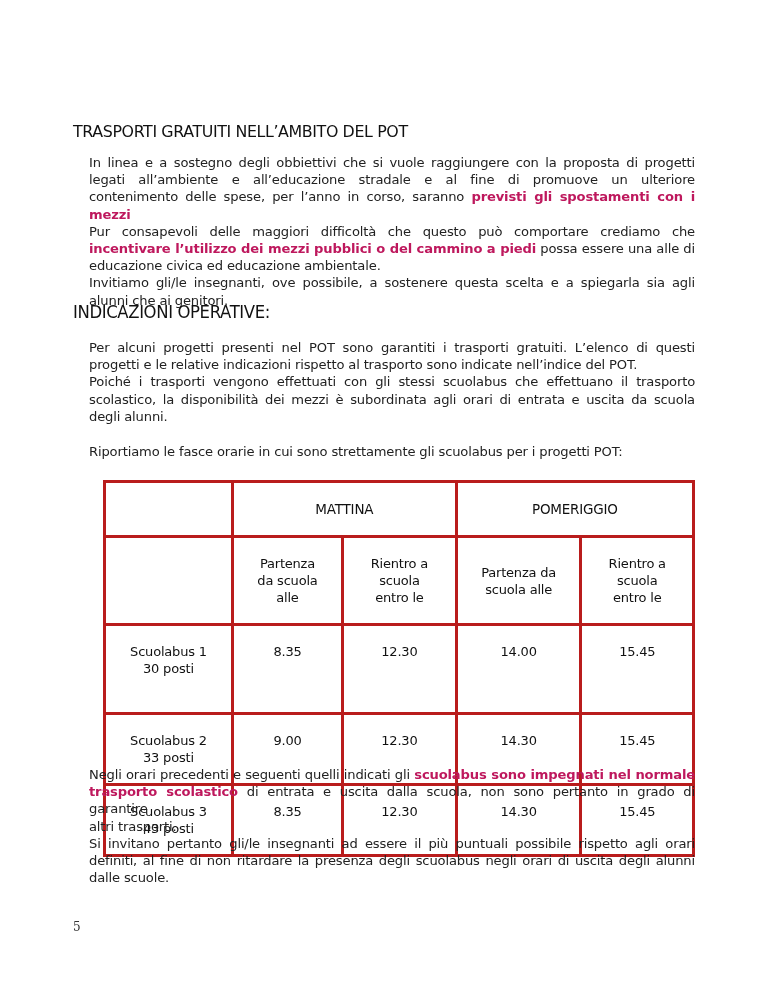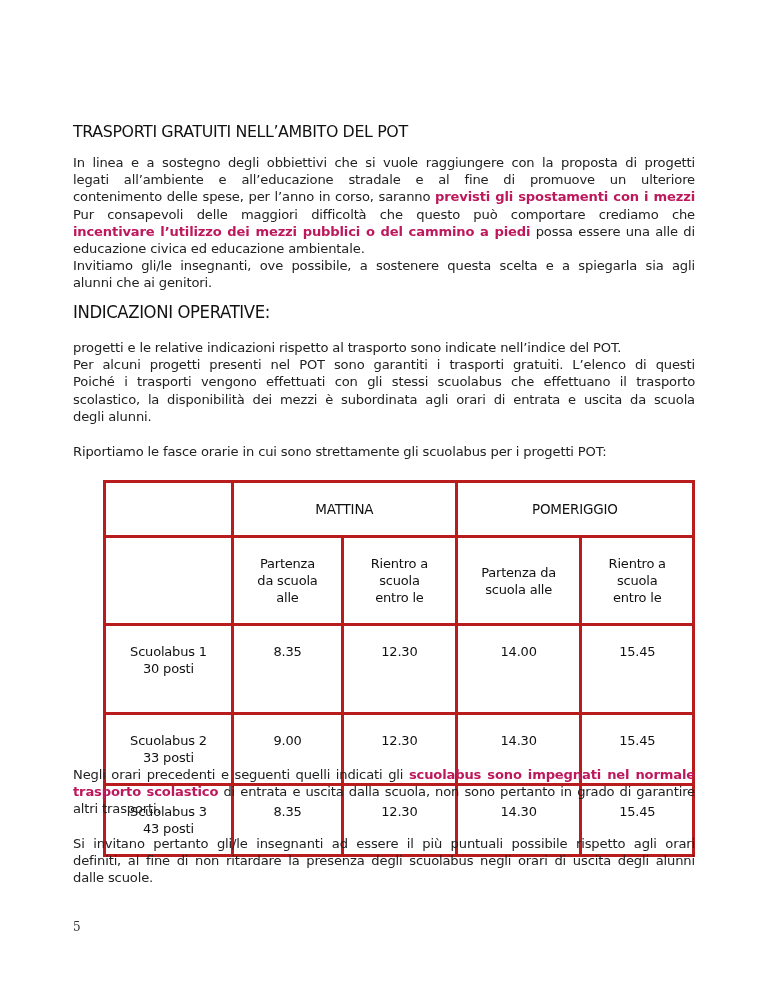--- a/index.html
+++ b/index.html
@@ -11,21 +11,21 @@
   #h1a { top: 122px; font-size: 16.5px; transform: scaleX(0.96); transform-origin: left; }
   #h1b { top: 302px; font-size: 17px; transform: scaleX(0.97); transform-origin: left; }
   .para { position: absolute; left: 0; width: 622px; margin: 0; font-size: 13.1px;
           line-height: 17.2px; text-align: justify; letter-spacing: -0.15px; color: #222; }
   .para b { font-weight: bold; color: #be185d; }
   #p1 { top: 154px; }
   #p2 { top: 339px; }
   #p3 { top: 423px; }
   #p4 { top: 766px; }
   #p5 { top: 835px; }
-  .line { display: block; }
+  .line { display: block; margin-left: 16px; }
   .line.just { text-align: justify; text-align-last: justify; }
   .line.last { text-align: left; }
 
   table.sched { position: absolute; left: 30px; top: 480px; border-collapse: collapse;
                 font-size: 13px; color: #111; letter-spacing: -0.2px; }
   table.sched td { border: 3px solid #b91c1c; text-align: center; padding: 17px; line-height: 17px; }
   .c0 { width: 108px; } .c1 { width: 85px; } .c2 { width: 97px; } .c3 { width: 109px; } .c4 { width: 95px; }
   .r-group td { height: 18px; font-size: 13.5px; }
   .r-sub td { height: 50px; }
   .r-bus1 td { height: 52px; vertical-align: top; padding-top: 6px; }
@@ -48,22 +48,22 @@
     <span class="line just">Pur consapevoli delle maggiori difficoltà che questo può comportare crediamo che</span>
     <span class="line just"><b>incentivare l’utilizzo dei mezzi pubblici o del cammino a piedi</b><span> possa essere una alle di</span></span>
     <span class="line last">educazione civica ed educazione ambientale.</span>
     <span class="line just">Invitiamo gli/le insegnanti, ove possibile, a sostenere questa scelta e a spiegarla sia agli</span>
     <span class="line last">alunni che ai genitori.</span>
   </div>
 
   <h1 id="h1b">INDICAZIONI OPERATIVE:</h1>
 
   <div class="para" id="p2">
+    <span class="line just">Per alcuni progetti presenti nel POT sono garantiti i trasporti gratuiti. L’elenco di questi</span>
     <span class="line last">progetti e le relative indicazioni rispetto al trasporto sono indicate nell’indice del POT.</span>
-    <span class="line just">Per alcuni progetti presenti nel POT sono garantiti i trasporti gratuiti. L’elenco di questi</span>
     <span class="line just">Poiché i trasporti vengono effettuati con gli stessi scuolabus che effettuano il trasporto</span>
     <span class="line just">scolastico, la disponibilità dei mezzi è subordinata agli orari di entrata e uscita da scuola</span>
     <span class="line last">degli alunni.</span>
   </div>
 
   <div class="para" id="p3" style="top:443px">
     <span class="line last">Riportiamo le fasce orarie in cui sono strettamente gli scuolabus per i progetti POT:</span>
   </div>
 
   <table class="sched">

